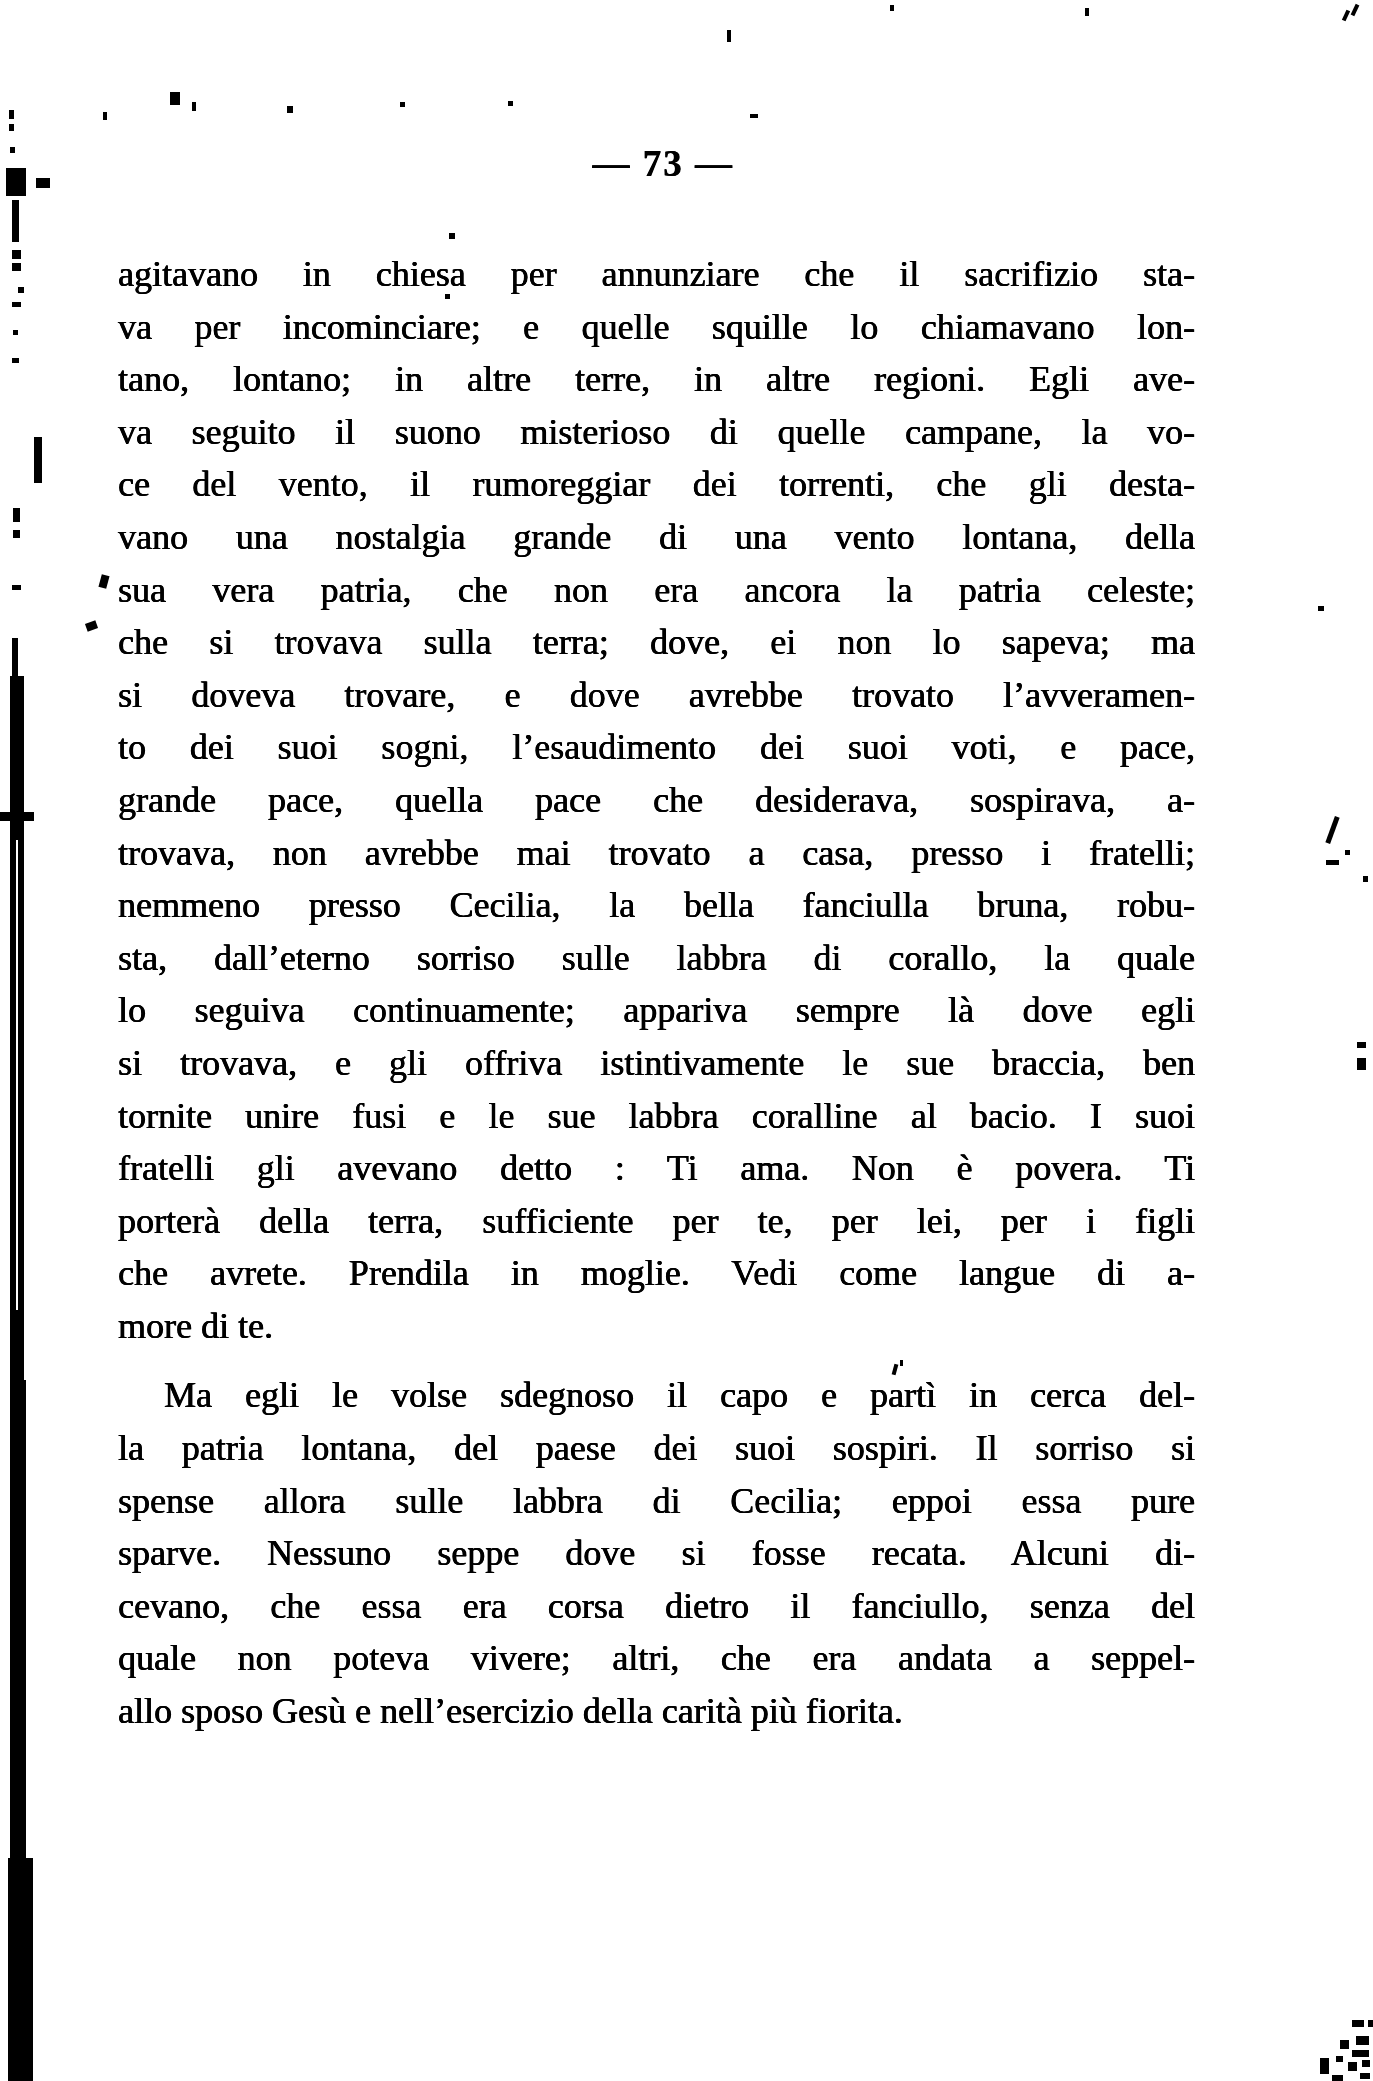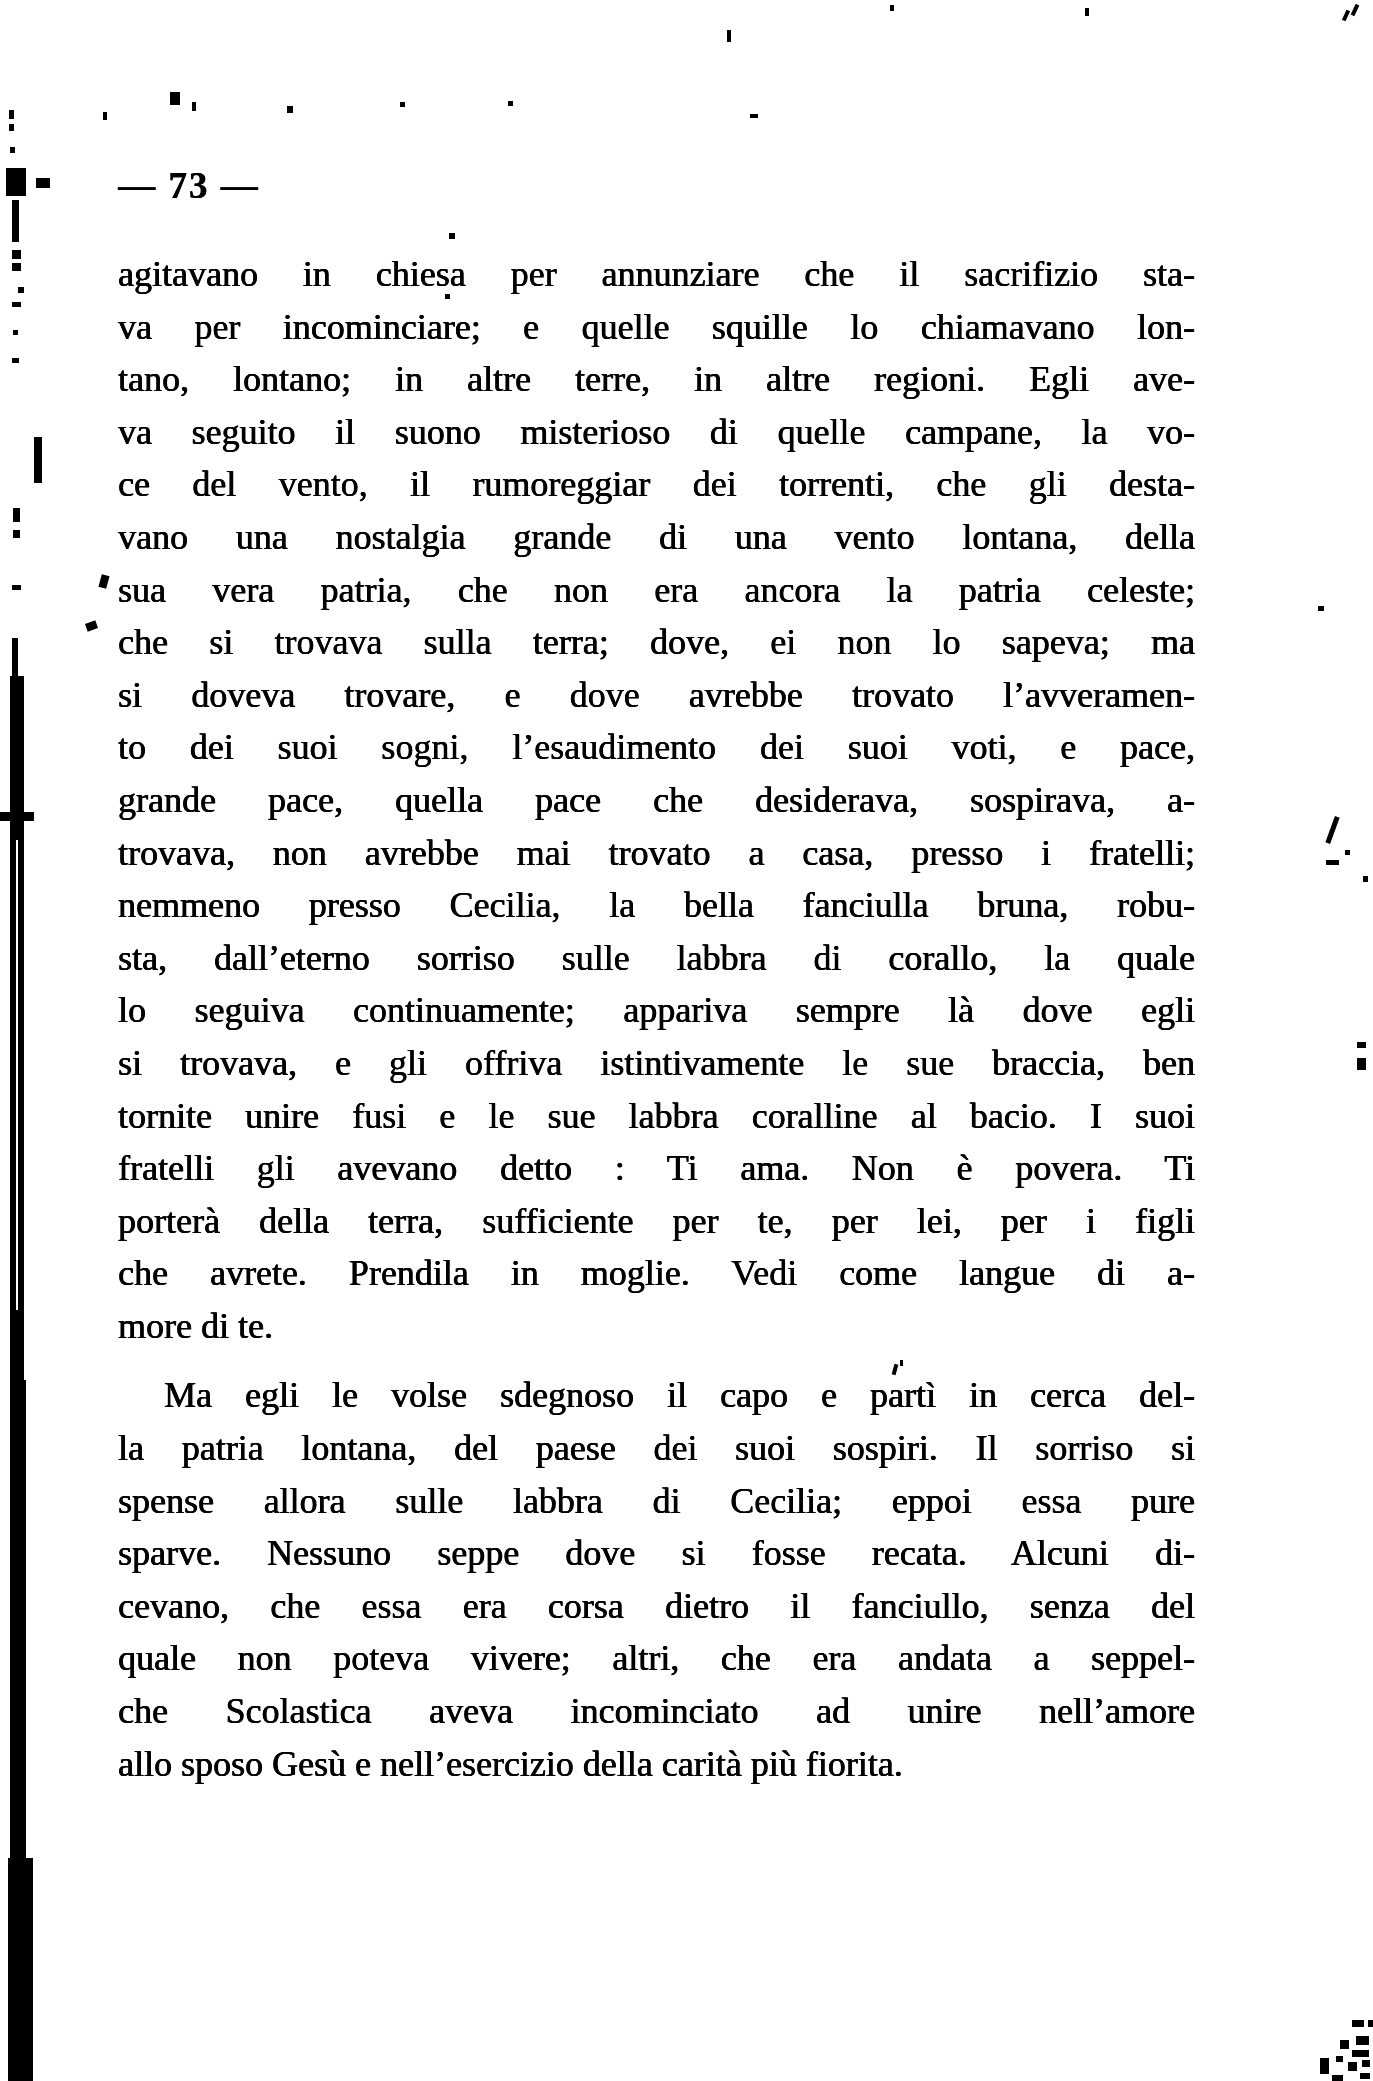--- a/index.html
+++ b/index.html
@@ -10,23 +10,24 @@
     width: 1373px;
     height: 2081px;
     background: #ffffff;
     position: relative;
     overflow: hidden;
     color: #000;
     font-family: "Liberation Serif", "DejaVu Serif", serif;
   }
   .page-number {
     position: absolute;
-    top: 164px;
+    top: 142px;
     left: 118px;
     width: 1090px;
+    text-align: center;
     font-size: 37px;
     font-weight: bold;
     letter-spacing: 2px;
     text-shadow: 0.5px 0 0 #000;
   }
   .text-block {
     position: absolute;
     left: 118px;
     top: 248px;
     width: 1077px;
@@ -78,21 +79,20 @@
     <div class="line">fratelli gli avevano detto : Ti ama. Non è povera. Ti</div>
     <div class="line">porterà della terra, sufficiente per te, per lei, per i figli</div>
     <div class="line">che avrete. Prendila in moglie. Vedi come langue di a-</div>
     <div class="line para-end">more di te.</div>
     <div class="line indent">Ma egli le volse sdegnoso il capo e partì in cerca del-</div>
     <div class="line">la patria lontana, del paese dei suoi sospiri. Il sorriso si</div>
     <div class="line">spense allora sulle labbra di Cecilia; eppoi essa pure</div>
     <div class="line">sparve. Nessuno seppe dove si fosse recata. Alcuni di-</div>
     <div class="line">cevano, che essa era corsa dietro il fanciullo, senza del</div>
     <div class="line">quale non poteva vivere; altri, che era andata a seppel-</div>
-    <div class="line">che Scolastica aveva incominciato ad unire nell’amore</div>
     <div class="line para-end">allo sposo Gesù e nell’esercizio della carità più fiorita.</div>
   </div>
 
 <div id="artifact-layer">
     <div class="artifact" style="left: 170px; top: 92px; width: 10px; height: 13px;"></div>
     <div class="artifact" style="left: 103px; top: 112px; width: 4px; height: 8px;"></div>
     <div class="artifact" style="left: 192px; top: 102px; width: 4px; height: 9px;"></div>
     <div class="artifact" style="left: 287px; top: 106px; width: 6px; height: 7px;"></div>
     <div class="artifact" style="left: 400px; top: 102px; width: 5px; height: 5px;"></div>
     <div class="artifact" style="left: 508px; top: 101px; width: 5px; height: 5px;"></div>

